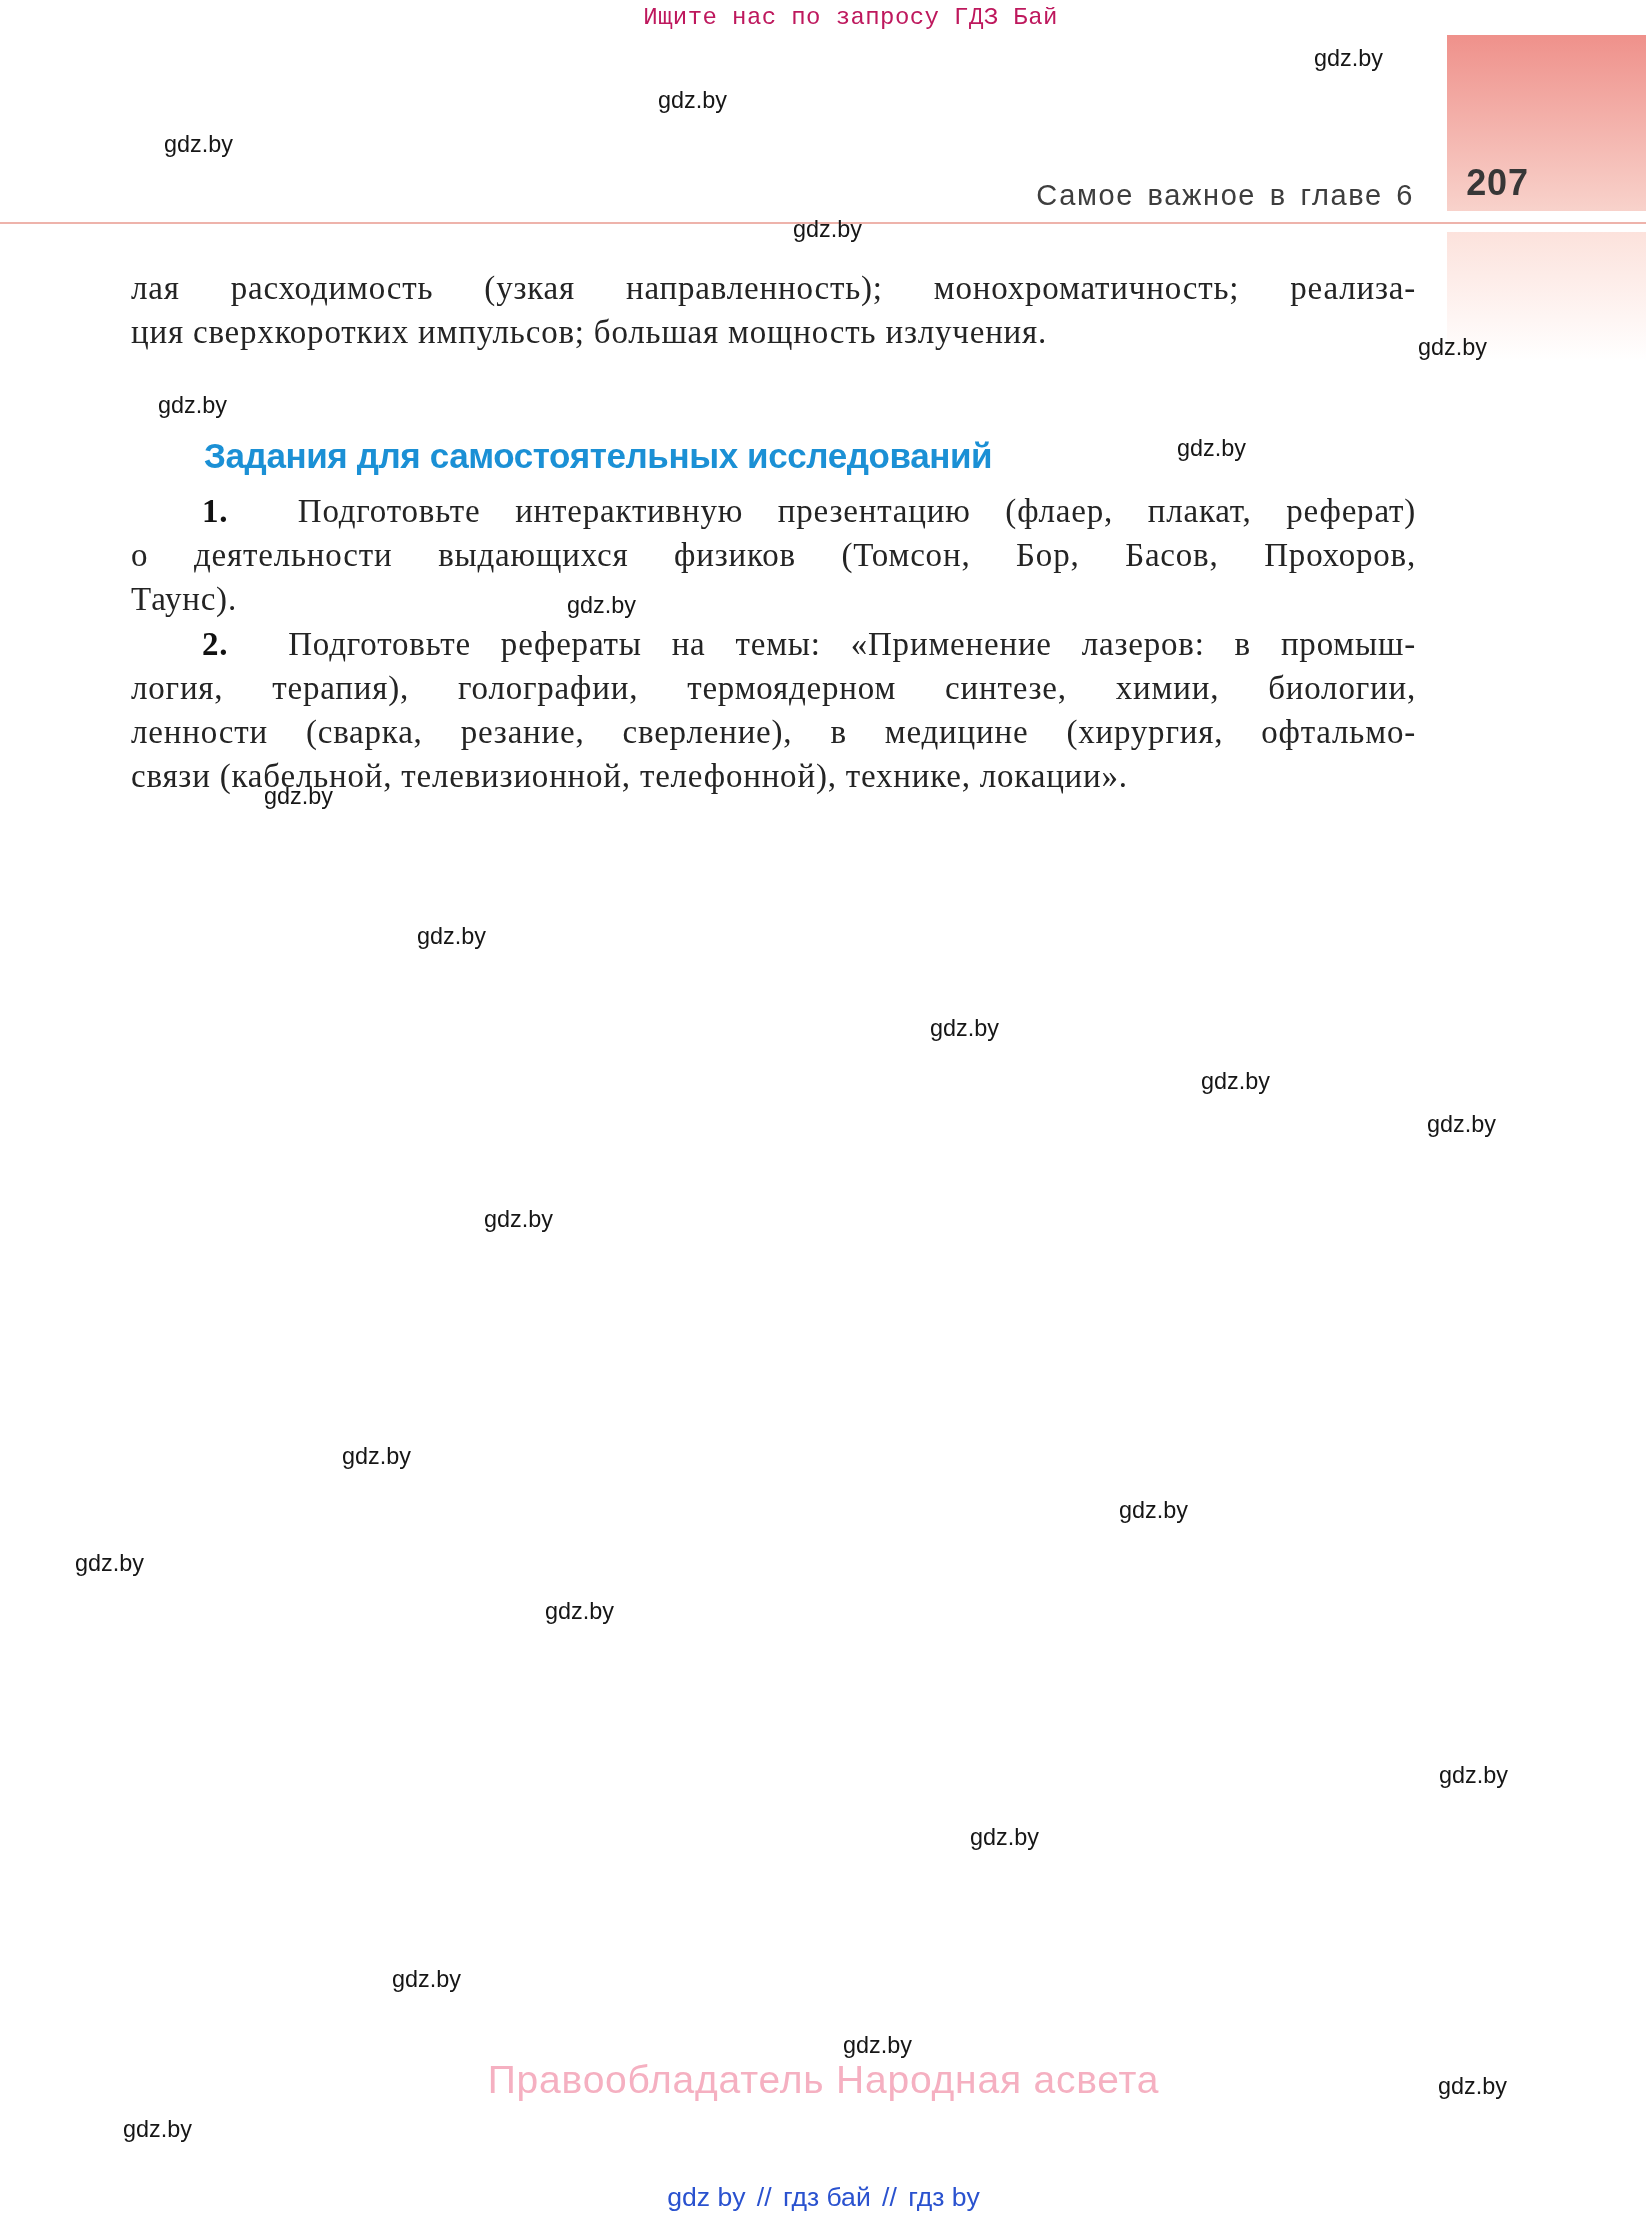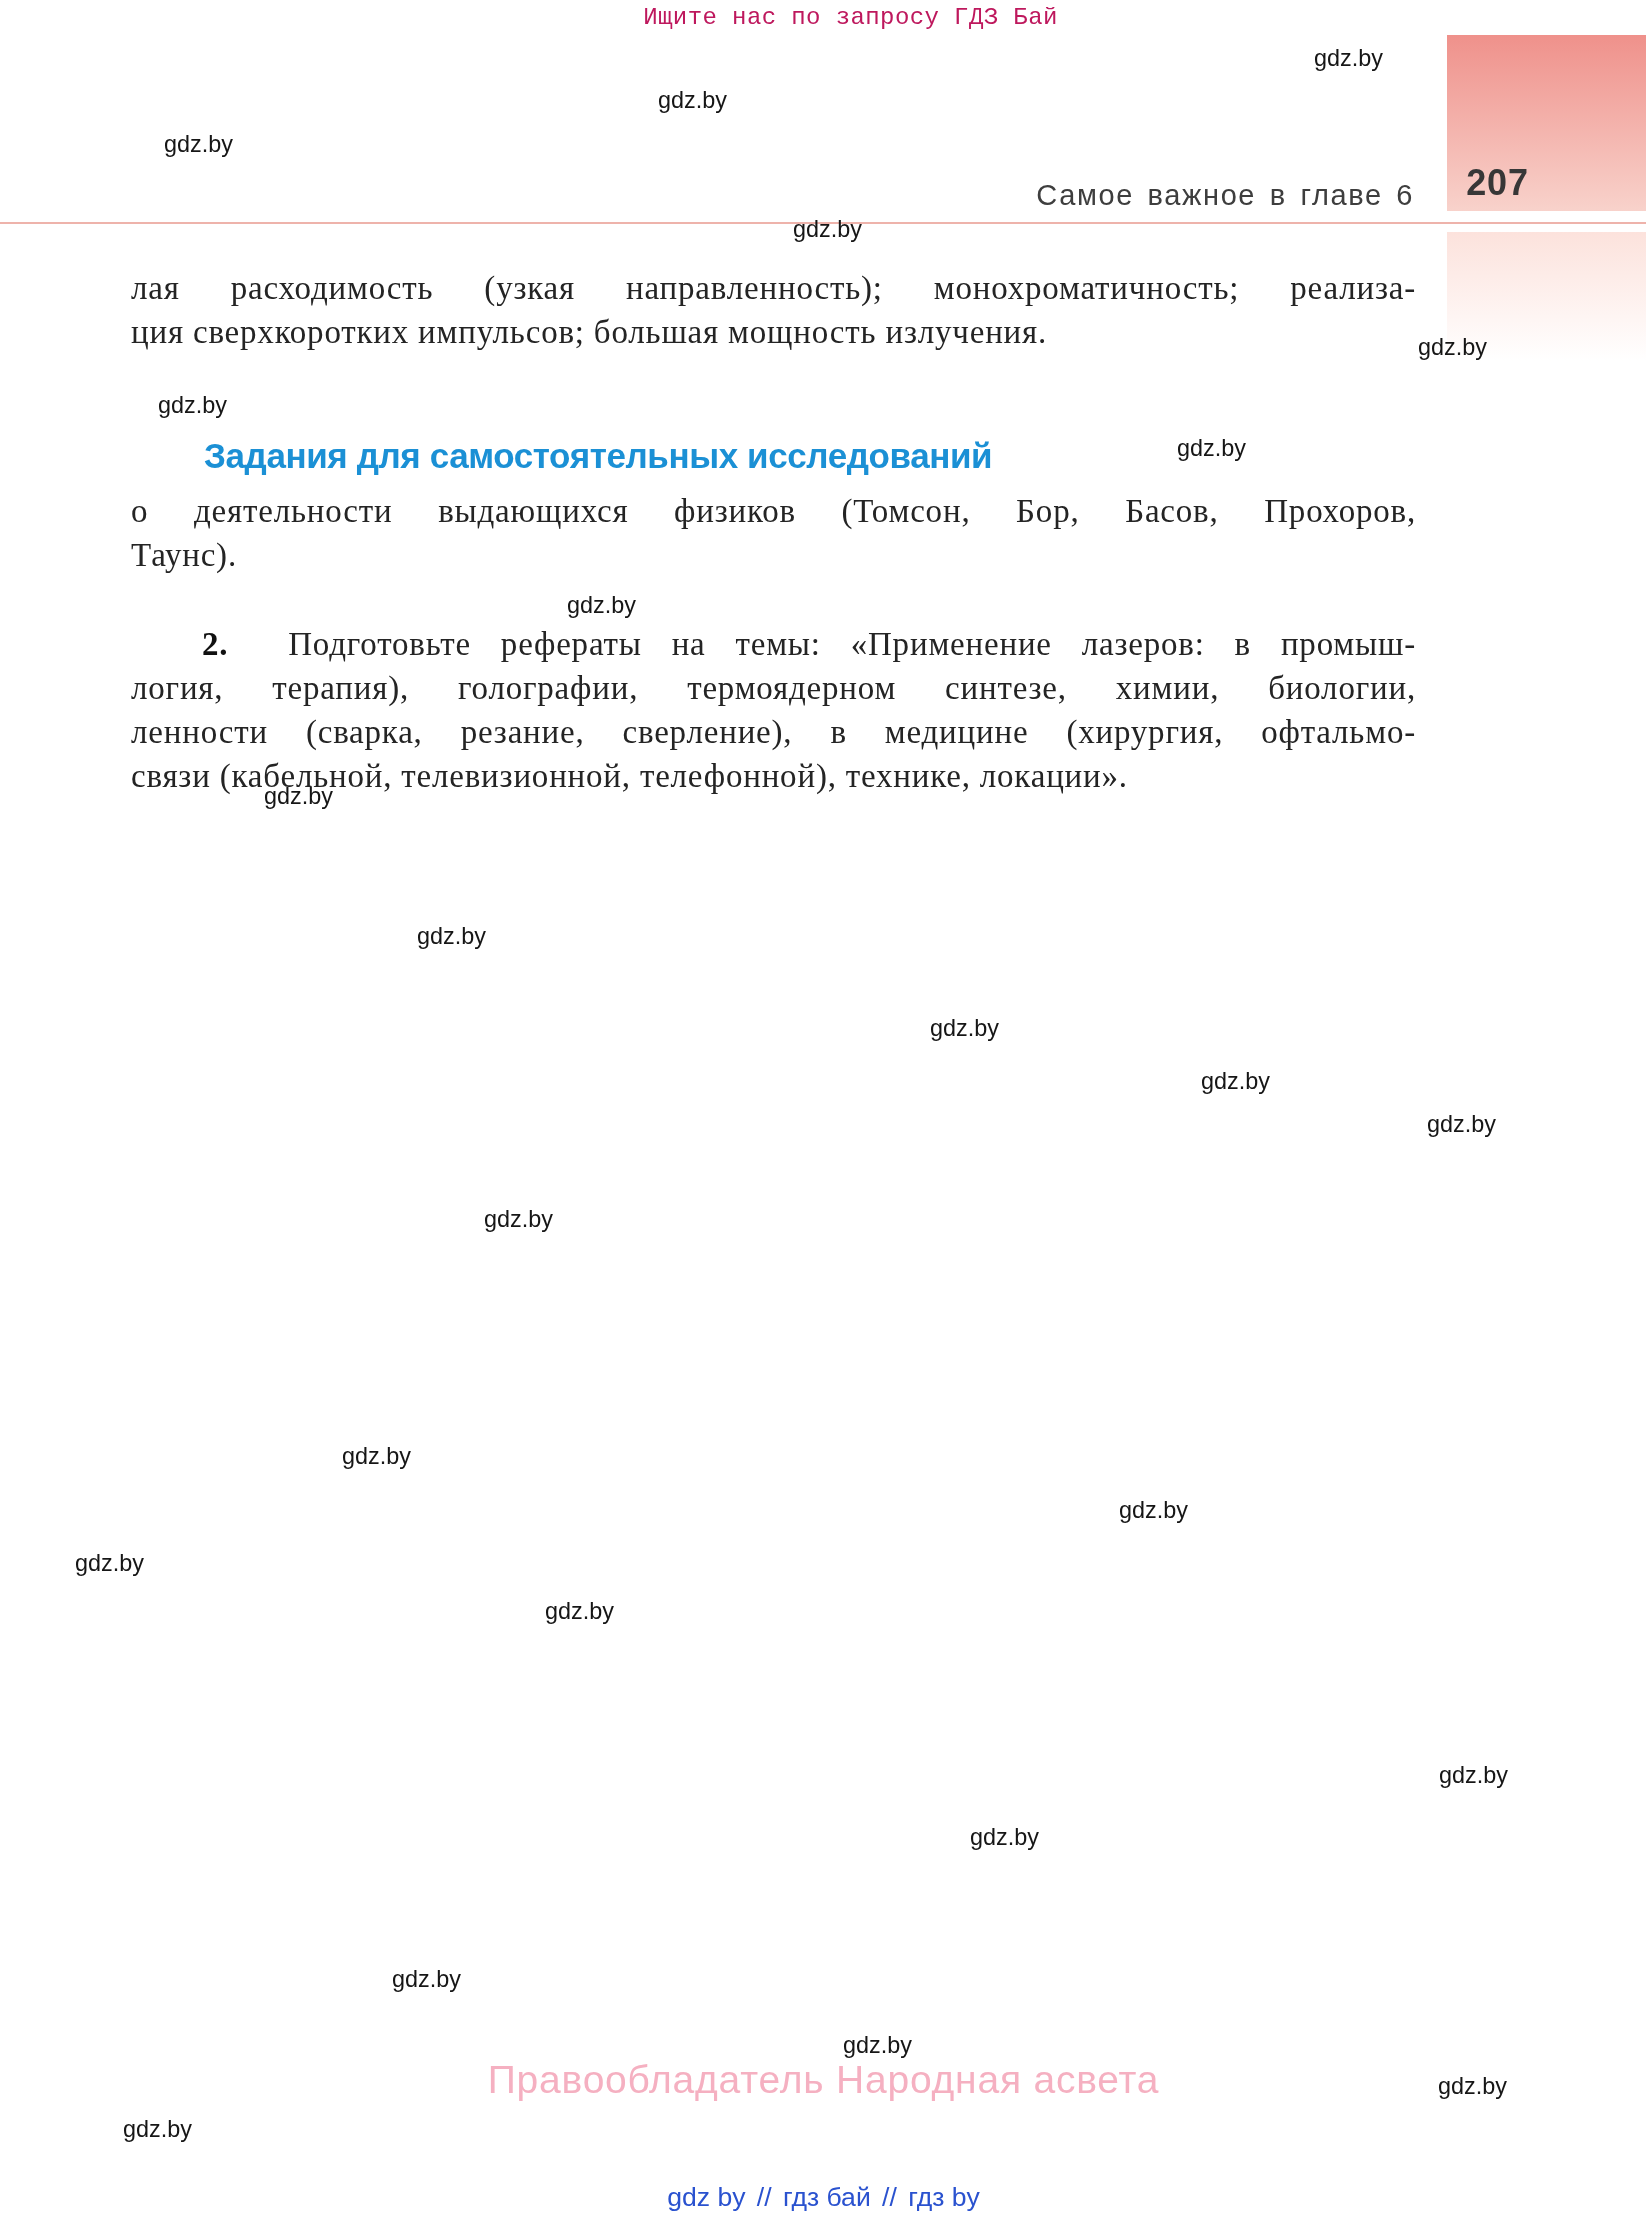--- a/index.html
+++ b/index.html
@@ -87,20 +87,21 @@
   <div class="gradient-strip"></div>
 
   <div class="textblock" style="top:266px">
     <div class="line">лая расходимость (узкая направленность); монохроматичность; реализа-</div>
     <div class="line last">ция сверхкоротких импульсов; большая мощность излучения.</div>
   </div>
 
   <h2 class="section-heading">Задания для самостоятельных исследований</h2>
 
   <div class="textblock" style="top:489px">
+    <div class="line indent"><b>1.</b><span>&nbsp; Подготовьте интерактивную презентацию (флаер, плакат, реферат)</span></div>
     <div class="line">о деятельности выдающихся физиков (Томсон, Бор, Басов, Прохоров,</div>
     <div class="line last">Таунс).</div>
   </div>
 
   <div class="textblock" style="top:622px">
     <div class="line indent"><b>2.</b><span>&nbsp; Подготовьте рефераты на темы: «Применение лазеров: в промыш-</span></div>
     <div class="line">логия, терапия), голографии, термоядерном синтезе, химии, биологии,</div>
     <div class="line">ленности (сварка, резание, сверление), в медицине (хирургия, офтальмо-</div>
     <div class="line last">связи (кабельной, телевизионной, телефонной), технике, локации».</div>
   </div>

